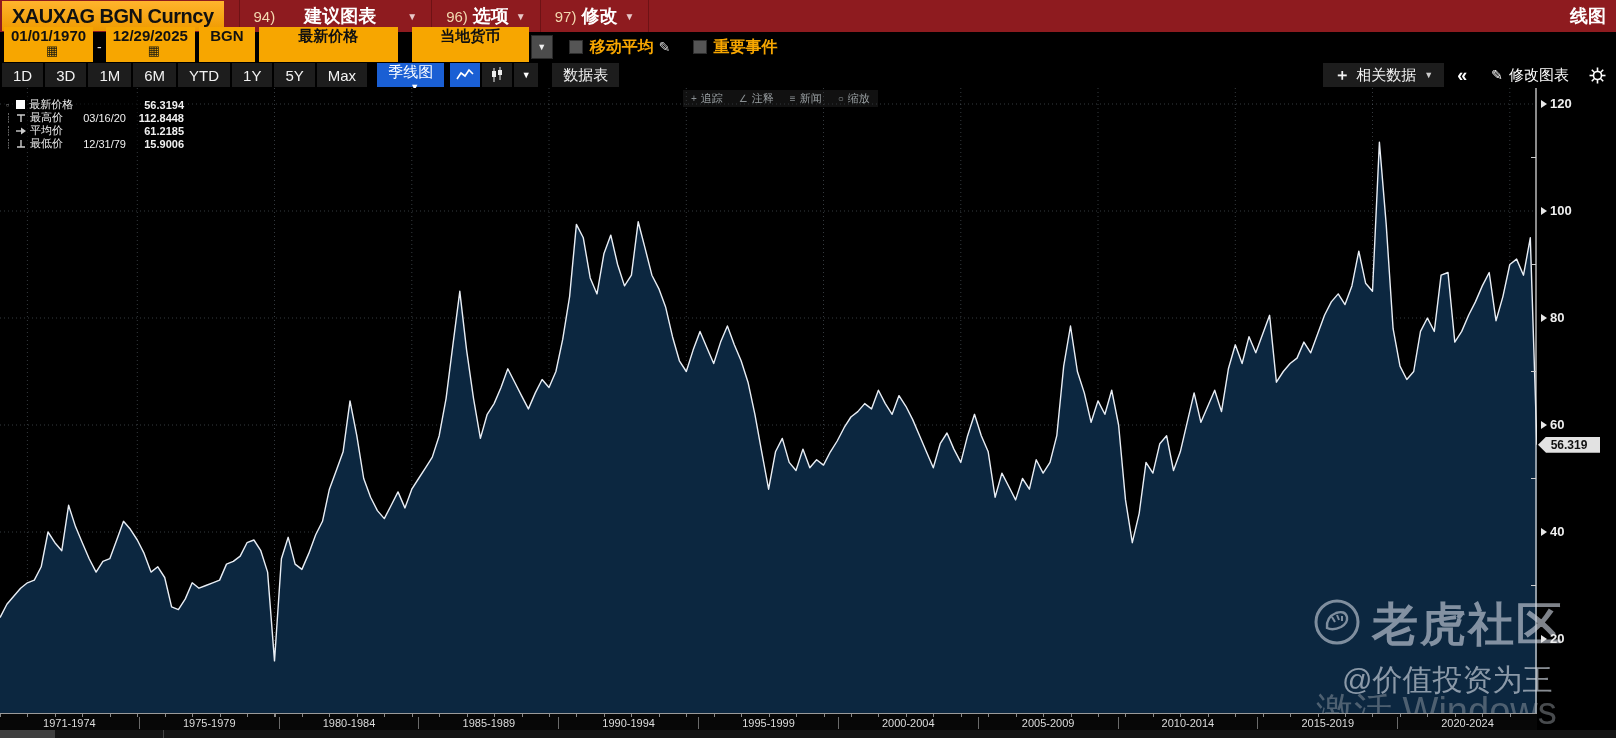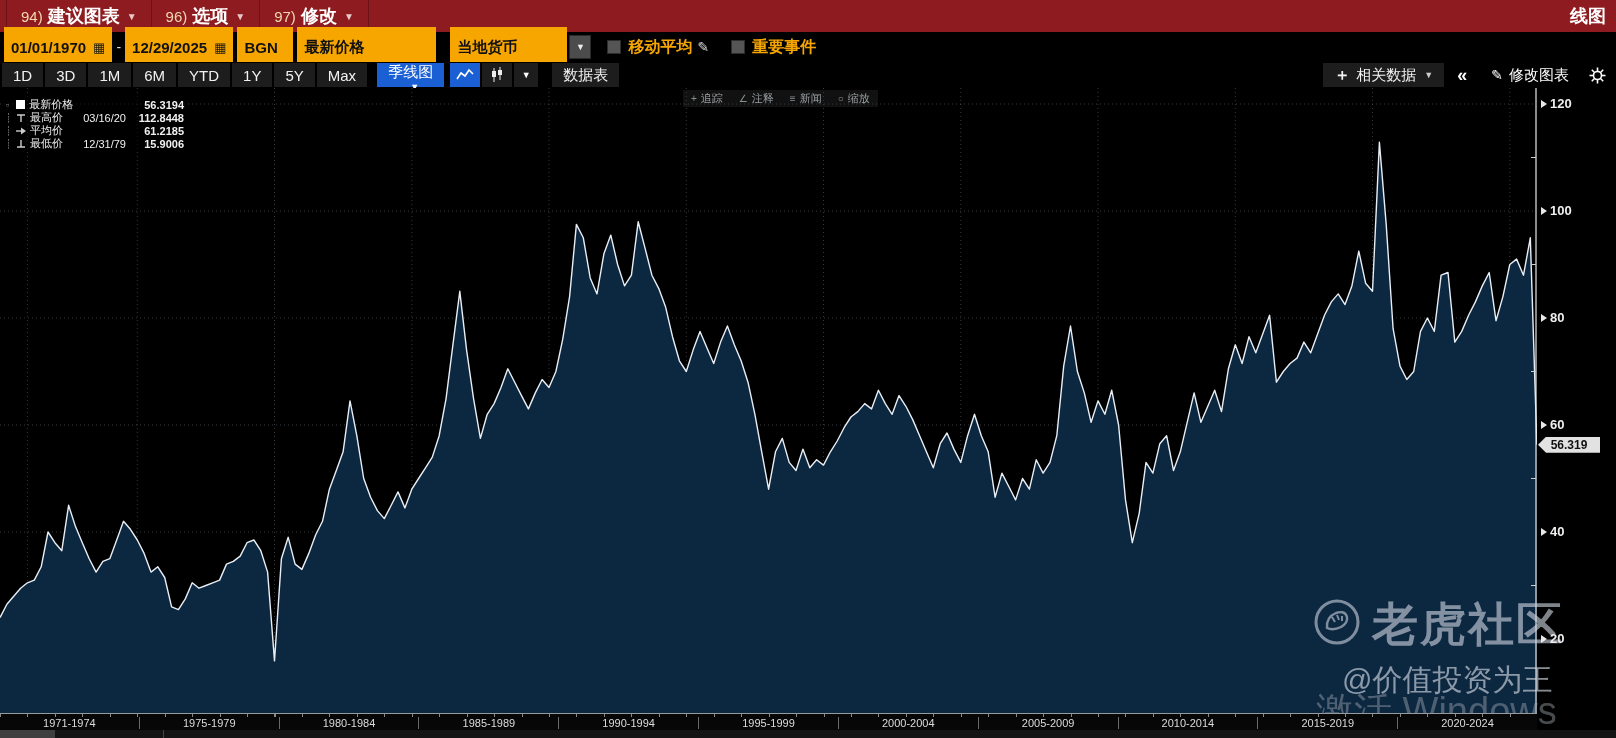--- a/index.html
+++ b/index.html
@@ -4,30 +4,30 @@
 <style>
   html,body{margin:0;padding:0;background:#000;}
   body{width:1616px;height:738px;position:relative;overflow:hidden;
        font-family:"Liberation Sans","DejaVu Sans",sans-serif;-webkit-font-smoothing:antialiased;}
   .abs{position:absolute;}
   
   #topbar{left:0;top:0;width:1616px;height:32px;background:#8e1b1f;display:flex;align-items:stretch;}
   #title-chip{margin:1px 0 1px 2px;padding:0 10px;background:linear-gradient(#ffb42d,#ef9a00);
       color:#111;font-size:20px;font-weight:bold;letter-spacing:-0.5px;display:flex;align-items:center;white-space:nowrap;}
   .menu-item{display:flex;align-items:center;padding:0 14px;border-right:1px solid #6e1215;cursor:default;}
-  .menu-item:first-of-type{border-left:1px solid #6e1215;margin-left:6px;}
+  .menu-item:first-of-type{border-left:1px solid #6e1215;margin-left:15px;gap:24px;}
   .menu-num{color:#f3d9b0;font-size:15px;margin-right:5px;}
   .menu-label{color:#fff;font-size:18px;font-weight:bold;}
   .menu-caret{color:#e8c8c8;font-size:10px;margin-left:7px;}
   #topbar-right{margin-left:auto;display:flex;align-items:center;padding-right:10px;color:#fff;
       font-size:18px;font-weight:bold;}
   
   #bar2{left:0;top:32px;width:1616px;height:30px;background:#000;display:flex;align-items:center;}
   .chip{height:41px;background:#f7a600;color:#111;font-size:15px;font-weight:bold;
-        display:flex;align-items:center;padding:0 7px;margin-left:4px;white-space:nowrap;}
+        display:flex;align-items:center;padding:0 7px;margin-left:4px;white-space:nowrap;flex-direction:column;}
   .cal-icon{color:#23200f;font-size:13px;margin-left:7px;line-height:1;}
   .dash-sep{color:#ddd;margin-left:4px;font-size:14px;}
   .mini-drop{height:24px;width:22px;background:#4c4c4c;color:#eee;font-size:9px;display:flex;
         align-items:center;justify-content:center;margin-left:2px;border:1px solid #2a2a2a;box-sizing:border-box;}
   .checkbox{width:14px;height:14px;background:#555;border:1px solid #2e2e2e;box-sizing:border-box;}
   .amber-label{color:#f7a600;font-size:16px;font-weight:bold;margin-left:7px;white-space:nowrap;}
   .pencil{color:#d8d8d8;font-size:14px;margin-left:5px;}
   
   #bar3{left:0;top:62px;width:1616px;height:26px;background:#000;display:flex;align-items:center;}
   .pbtn{height:24px;margin-left:2px;padding:0 11px;background:#1d1d1d;color:#f2f2f2;font-size:15px;
@@ -79,20 +79,21 @@
   #wm-logo{left:1312px;top:597px;z-index:2;}
   #wm-name{left:1372px;top:594px;font-size:46px;font-weight:bold;color:rgba(205,212,222,.62);
         letter-spacing:2px;z-index:2;white-space:nowrap;}
   #wm-handle{left:1342px;top:660px;font-size:30px;color:rgba(205,212,222,.66);z-index:2;white-space:nowrap;}
   #wm-activate{left:1316px;top:686px;font-size:38px;color:rgba(160,166,174,.45);z-index:1;white-space:nowrap;}
 </style>
 </head>
 <body>
 
 <div id="topbar" class="abs">
+  <div id="title-chip">XAUXAG BGN Curncy</div>
   <div id="menu-items" style="display: flex;">
       <div class="menu-item">
         <span class="menu-num">94)</span>
                  <span class="menu-label">建议图表</span>
                  <span class="menu-caret">▼</span>
       </div>
       <div class="menu-item">
         <span class="menu-num">96)</span>
                  <span class="menu-label">选项</span>
                  <span class="menu-caret">▼</span>

